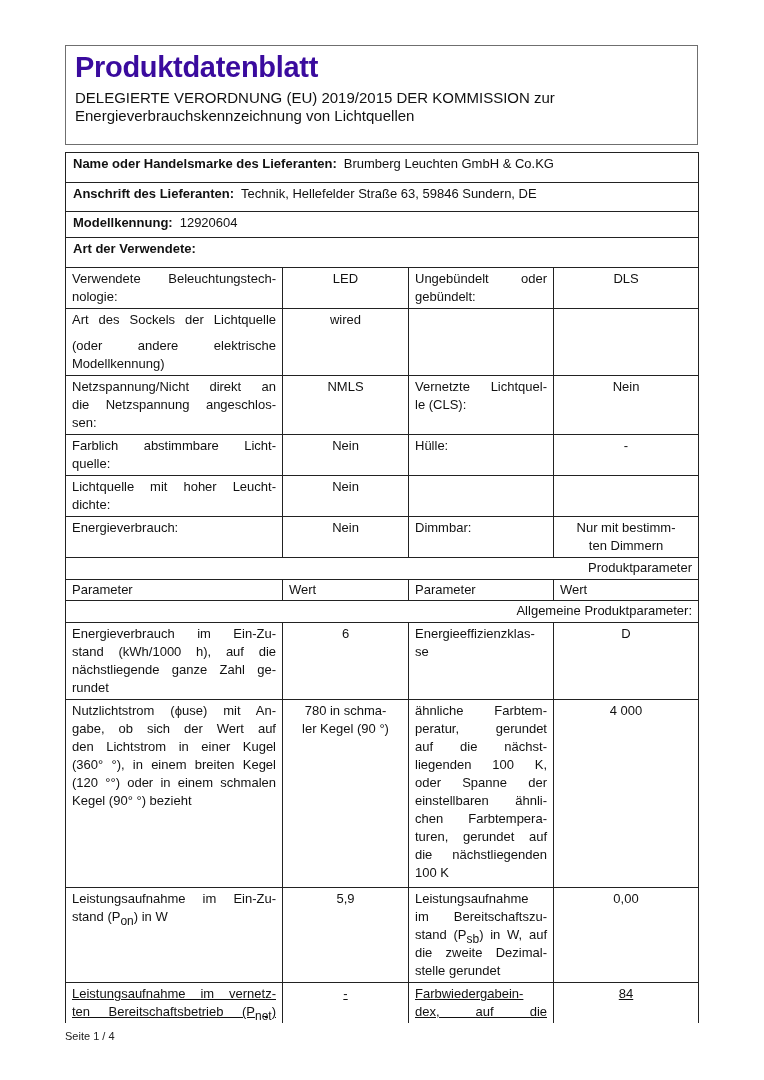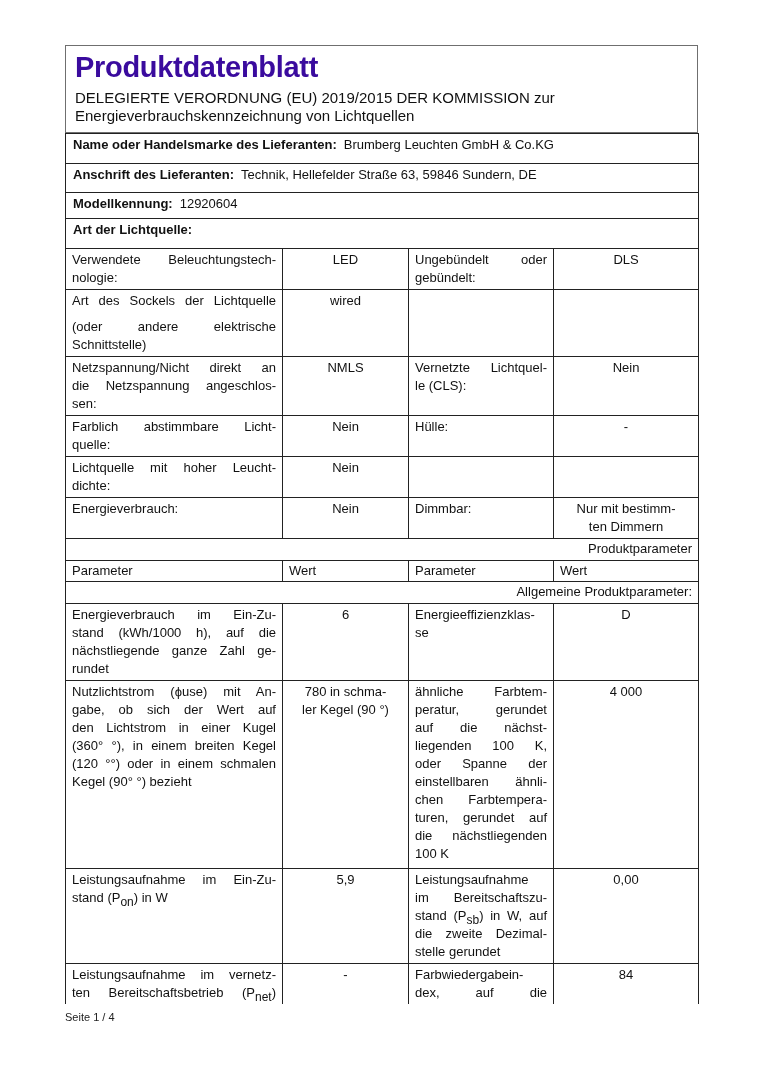--- a/index.html
+++ b/index.html
@@ -10,23 +10,23 @@
     color: #111111;
     position: relative;
     overflow: hidden;
   }
   .content { position: absolute; left: 65px; top: 45px; width: 633px; }
 
   
   .hbox {
     box-sizing: border-box;
     border: 1px solid #6f6f6f;
-    height: 88px;
+    height: 100px;
     padding: 2px 9px 0 9px;
-    margin-bottom: 0;
+    margin-bottom: 7px;
   }
   .title {
     margin: 2px 0 5px 0;
     font-size: 29px;
     line-height: 34px;
     font-weight: bold;
     letter-spacing: -0.3px;
   }
   .sub { font-size: 15px; line-height: 18px; }
   .sub .ln { text-align: left; text-align-last: left; }
@@ -58,21 +58,21 @@
 
   sub { font-size: 12px; line-height: 0; }
 
   .footer {
     margin-top: 7px;
     padding-right: 2px;
     text-align: left;
     font-size: 11px;
     color: #222222;
   }
-  .nb { border-bottom: none !important; }
+  .nb { border-bottom: none !important; text-decoration: underline; }
 </style>
 </head>
 <body>
 
 <div class="content">
 
   <div class="hbox">
     <div class="title" style="color: rgb(58, 11, 158);">Produktdatenblatt</div>
     <div class="sub">
         <div class="ln">DELEGIERTE VERORDNUNG (EU) 2019/2015 DER KOMMISSION zur</div>
@@ -99,21 +99,21 @@
         <span class="b">Anschrift des Lieferanten:</span><span class="lv">Technik, Hellefelder Straße 63, 59846 Sundern, DE</span>
       </td>
     </tr>
     <tr style="height:26px">
       <td class="lbl" colspan="4">
         <span class="b">Modellkennung:</span><span class="lv">12920604</span>
       </td>
     </tr>
     <tr style="height:30px">
       <td class="lbl" colspan="4">
-        <span class="b">Art der Lichtquelle:</span>
+        <span class="b">Art der Verwendete:</span>
       </td>
     </tr>
 
     <tr style="height:39px">
       <td class="p">
             <div class="ln">Verwendete Beleuchtungstech-</div>
             <div class="ln">nologie:</div>
           </td>
       <td class="v">
             <div class="ln">LED</div>
@@ -124,21 +124,21 @@
           </td>
       <td class="v">
             <div class="ln">DLS</div>
           </td>
     </tr>
     <tr style="height:66px">
       <td class="p">
             <div class="ln">Art des Sockels der Lichtquelle</div>
             <div class="ln"></div>
             <div class="ln">(oder andere elektrische</div>
-            <div class="ln">Schnittstelle)</div>
+            <div class="ln">Modellkennung)</div>
           </td>
       <td class="v">
             <div class="ln">wired</div>
           </td>
       <td class="p"></td>
       <td class="v"></td>
     </tr>
     <tr style="height:57px">
       <td class="p">
             <div class="ln">Netzspannung/Nicht direkt an</div>

